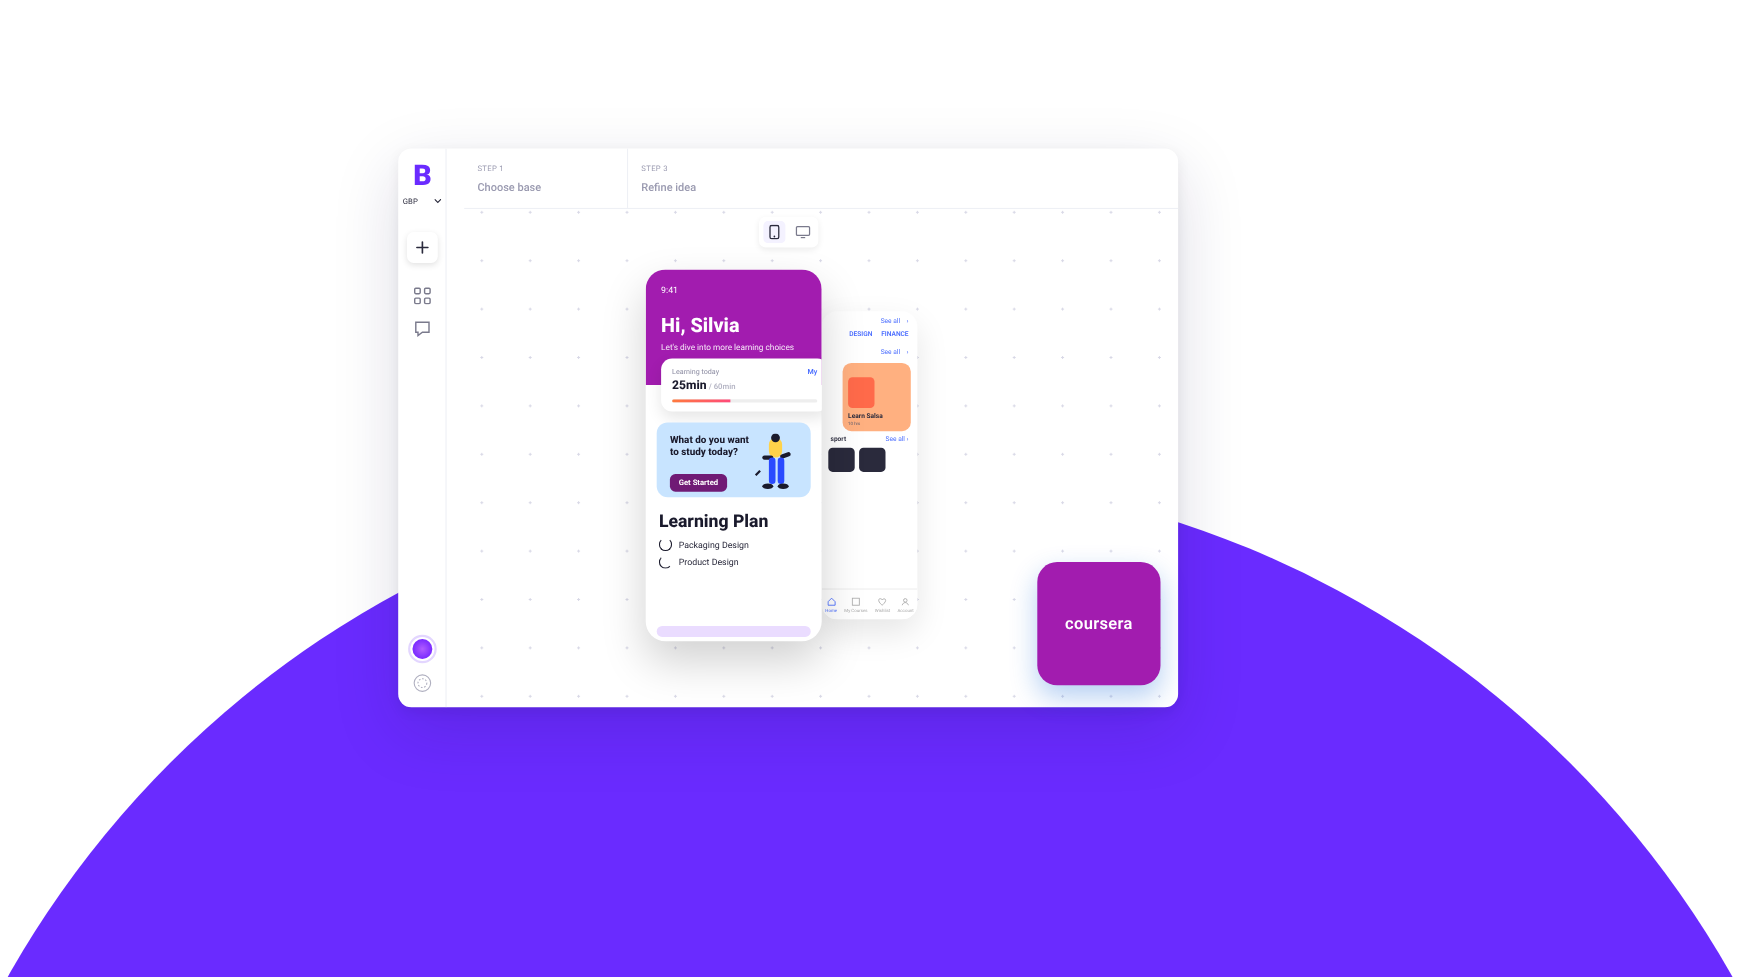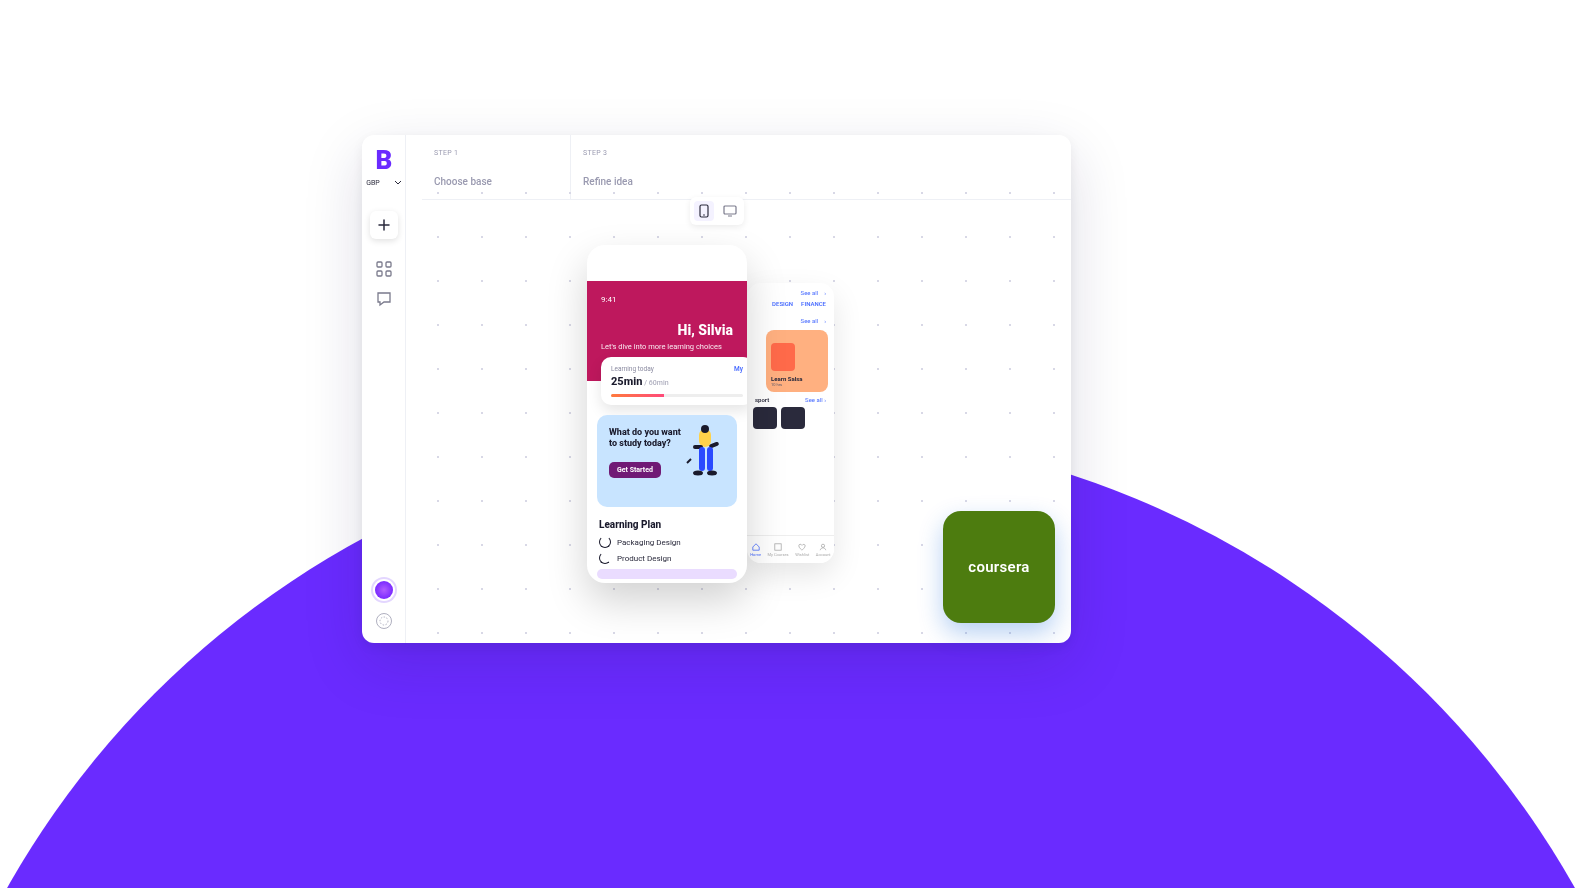--- a/index.html
+++ b/index.html
@@ -73,21 +73,21 @@
     display:flex;
     border-bottom:1px solid #eef0f5;
   }
   .step {
     padding:14px 24px 12px 12px;
     width:148px;
     cursor:pointer;
     position:relative;
   }
   .step .lbl-small { font-size:7px; color:#9a9ab0; letter-spacing:.3px; }
-  .step .lbl-big { font-size:10px; color:#9a9ab0; margin-top:19px; font-weight:500; }
+  .step .lbl-big { font-size:10px; color:#9a9ab0; margin-top:9px; font-weight:500; }
   .step.active .lbl-big { color:#2a2a3c; font-weight:700; }
   .step.active::after {
     content:""; position:absolute; left:0; right:0; bottom:-1px; height:2px;
     background:#6a2bff;
   }
   .step + .step { border-left:1px solid #eef0f5; }
 
   
   .device-toggle {
     position:absolute; left:50%; transform:translateX(-50%);
@@ -153,69 +153,68 @@
   
   .phone1 {
     position:absolute; left:225px; top:110px;
     width:160px; height:338px;
     background:#fff; border-radius:18px;
     box-shadow:0 18px 40px rgba(0,0,0,.18);
     overflow:hidden;
     z-index:5;
   }
   .p1-head {
-    background:#be185d; padding:14px 14px 30px 14px; color:#fff;
+    background:#a21caf; padding:14px 14px 30px 14px; color:#fff;
     position:relative;
-    margin-top:36px;
   }
   .p1-time { font-size:8px; }
-  .p1-hello { font-size:14px; font-weight:800; margin-top:18px;text-align:right; }
+  .p1-hello { font-size:18px; font-weight:800; margin-top:18px; }
   .p1-sub { font-size:7.5px; margin-top:4px; opacity:.9; }
   .p1-stat {
     position:absolute; left:14px; right:-6px; bottom:-24px;
     background:#fff; border-radius:10px; box-shadow:0 6px 14px rgba(0,0,0,.10);
     padding:8px 10px;
   }
   .p1-stat-top { font-size:6.5px; color:#8a8aa0; display:flex; justify-content:space-between; }
   .p1-stat-my { color:#4a6dff; font-weight:600; }
   .p1-stat-val { font-size:11px; font-weight:800; color:#1a1a2c; margin-top:2px; }
   .p1-stat-val .muted { font-size:7px; font-weight:500; color:#b0b0c0; margin-left:2px; }
   .p1-stat-bar {
     height:3px; border-radius:3px; background:#eee; margin-top:6px; overflow:hidden;
   }
   .p1-stat-bar::after { content:""; display:block; width:40%; height:100%;
     background:linear-gradient(90deg,#ff7a3d,#ff4a7a); }
 
   .p1-promo {
     margin:34px 10px 0 10px; background:#c8e4ff; border-radius:10px;
-    padding:12px; position:relative; height:92px;
+    padding:12px; position:relative; height:68px;
   }
   .p1-promo-title { font-size:9px; font-weight:800; color:#1a1a2c; width:70%; line-height:1.25; }
   .p1-promo-btn {
     margin-top:12px; display:inline-block; background:#701a75; color:#fff;
     font-size:7px; font-weight:700; padding:4px 8px; border-radius:5px;
   }
   .p1-promo-illus {
     position:absolute; right:8px; top:10px; width:44px; height:60px;
   }
 
-  .p1-plan-title { margin:12px 12px 6px; font-size:10px; font-weight:800; color:#1a1a2c; }
+  .p1-plan-title { margin:12px 12px 6px; font-size:16px; font-weight:800; color:#1a1a2c; }
   .p1-plan-item { margin:4px 12px; display:flex; align-items:center; gap:6px; font-size:8px; color:#2a2a3c; }
   .p1-plan-ring { width:12px; height:12px; border-radius:50%; border:1.8px solid #1a1a2c; border-top-color:transparent; }
 
   .p1-footer-bar {
     position:absolute; bottom:4px; left:10px; right:10px; height:10px;
     background:#eadcff; border-radius:6px;
   }
 
   
   .coursera-badge {
     position:absolute; left:943px; top:511px;
     width:112px; height:112px; border-radius:18px;
-    background:#4d7c0f;
+    background:#a21caf;
     display:flex; align-items:center; justify-content:center;
     color:#fff; font-weight:600; font-size:15px; letter-spacing:.3px;
     z-index:6;
     box-shadow:0 10px 24px rgba(14,99,214,.3);
   }
 
   svg { display:block; }
 </style>
 </head>
 <body>

